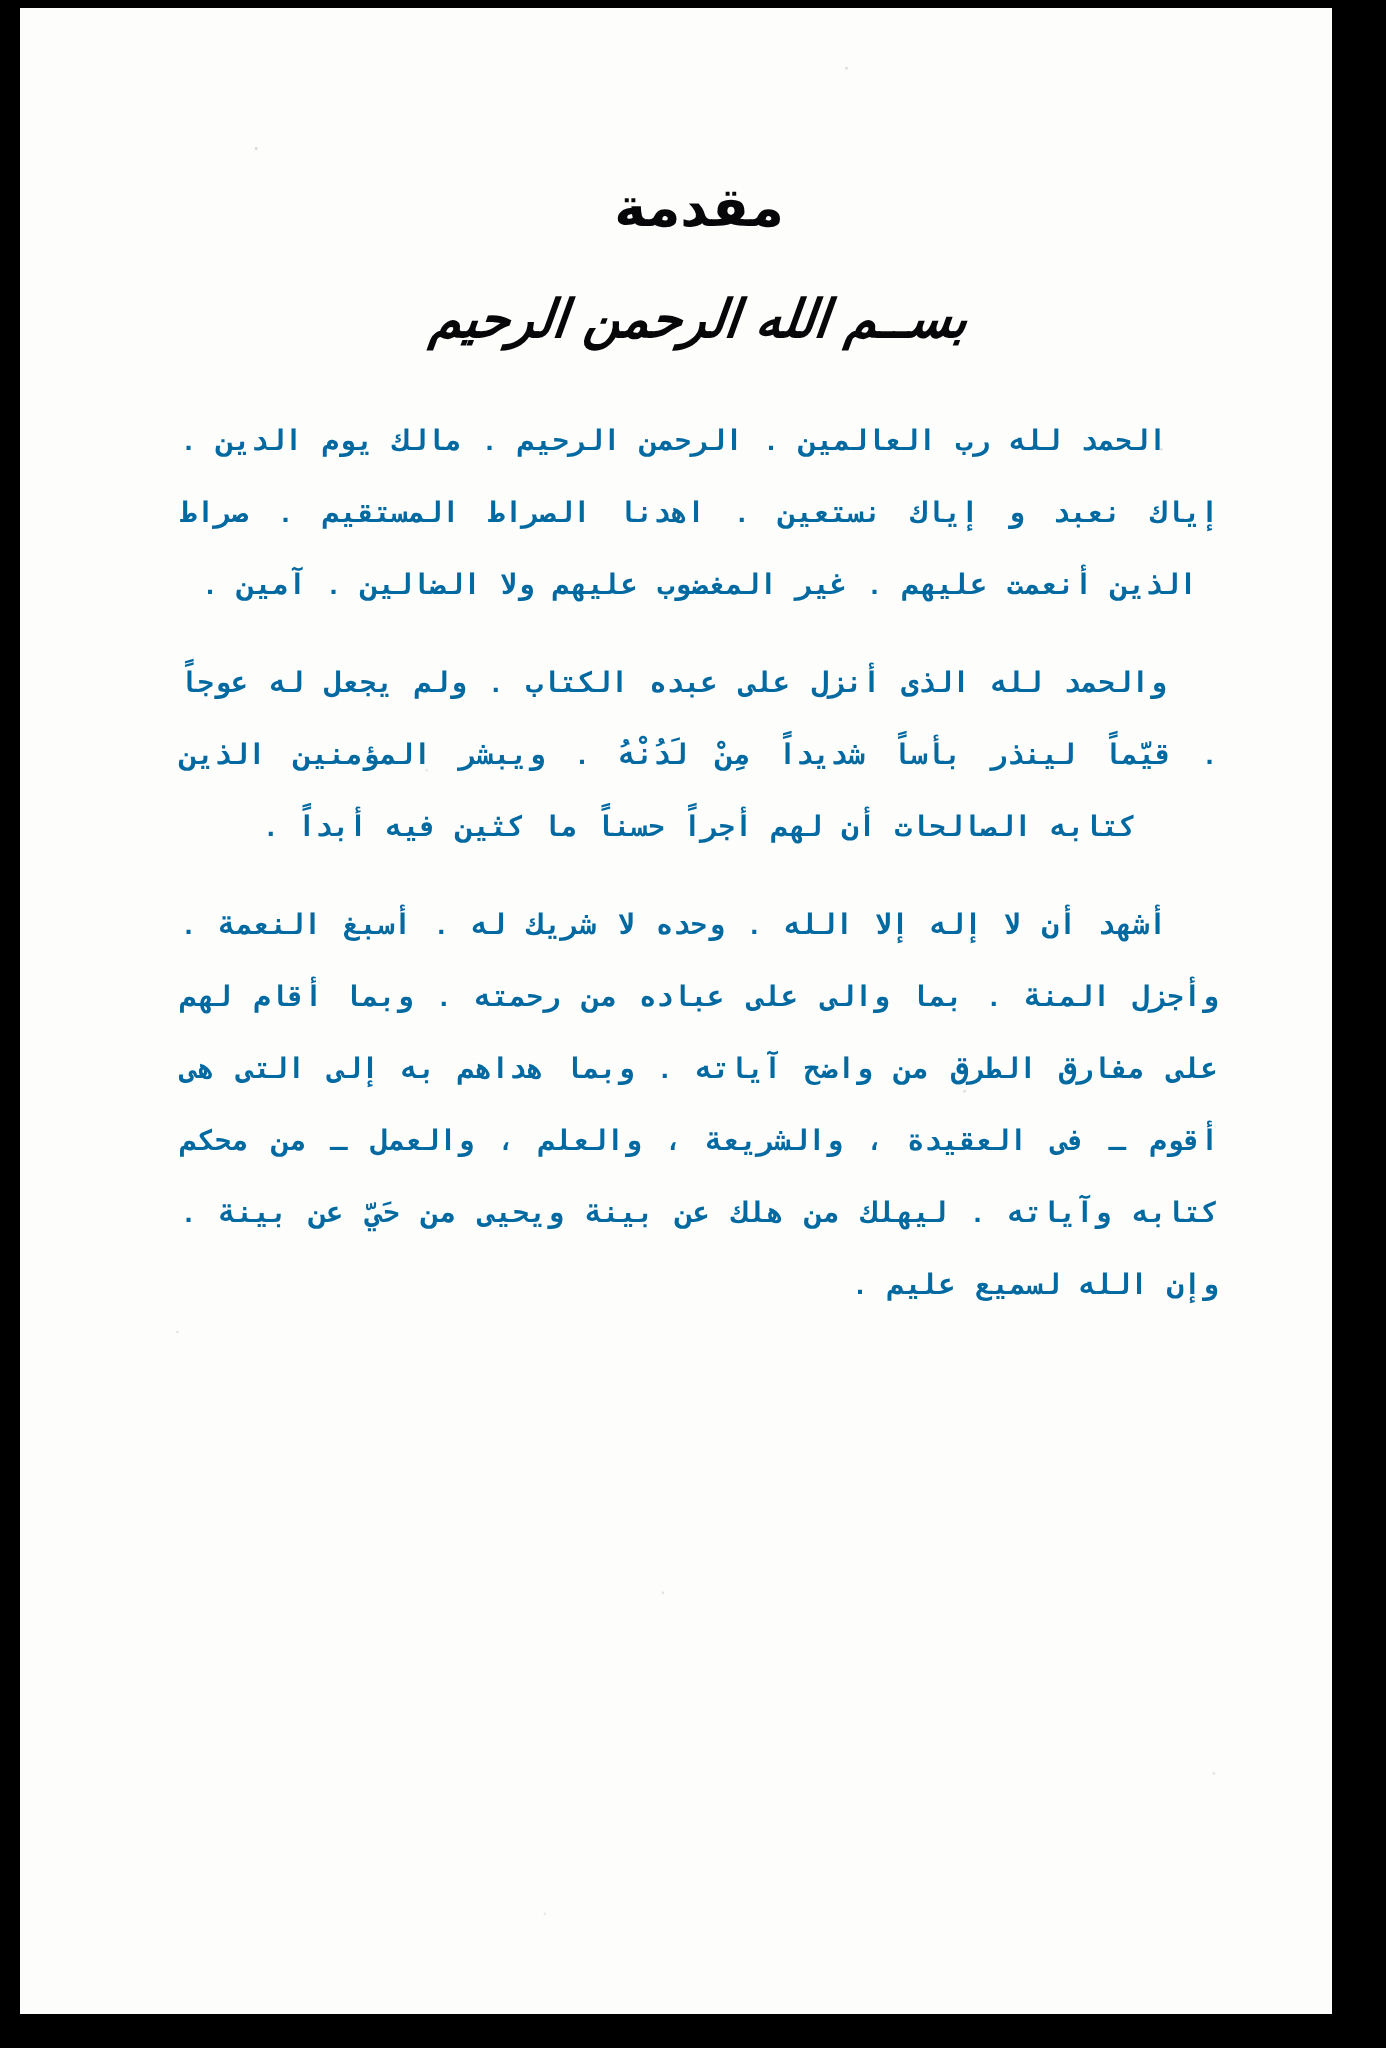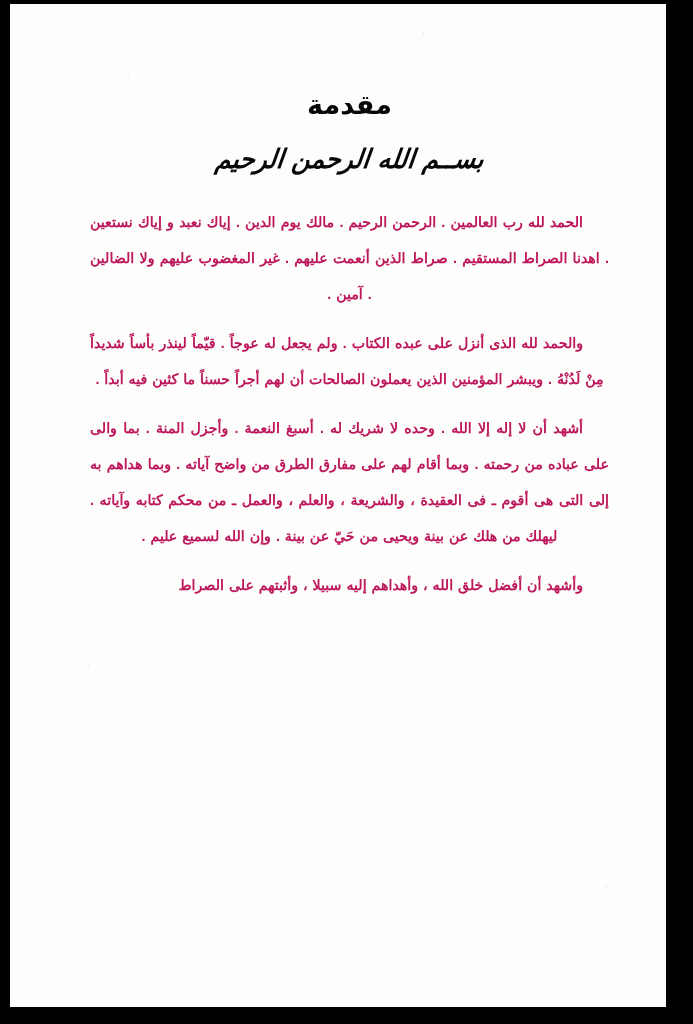--- a/index.html
+++ b/index.html
@@ -91,24 +91,24 @@
     line-height: 1.15;
     transform: skewX(-7deg) scaleY(1.05);
   }
 
   
   .body-block {
     margin-top: 30px;
   }
 
   p.para {
-    font-family: Liberation Sans, sans-serif;
+    font-family: Liberation Mono, monospace;
     font-size: 14.2px;
     font-weight: 600;
-    color: #be185d;
+    color: #0369a1;
     line-height: 36px;
     text-align: justify;
     text-align-last: center;
     text-justify: inter-word;
     margin: 0 0 13px 0;
     text-indent: 26px;
     word-spacing: 1px;
   }
 
   p.para:last-child {
@@ -131,24 +131,23 @@
     <div class="text-column">
 
       <div class="heading-block">
         <h1 class="doc-title">مقدمة</h1>
         <div class="basmala">بســم الله الرحمن الرحيم</div>
       </div>
 
       <div class="body-block">
         <p class="para quote">الحمد لله رب العالمين . الرحمن الرحيم . مالك يوم الدين . إياك نعبد و إياك نستعين . اهدنا الصراط المستقيم . صراط الذين أنعمت عليهم . غير المغضوب عليهم ولا الضالين . آمين .</p>
 
-        <p class="para quote">والحمد لله الذى أنزل على عبده الكتاب . ولم يجعل له عوجاً . قيّماً لينذر بأساً شديداً مِنْ لَدُنْهُ . ويبشر المؤمنين الذين يعملون الصالحات أن لهم أجراً حسناً ما كثين فيه أبداً .</p>
+        <p class="para quote">والحمد لله الذى أنزل على عبده الكتاب . ولم يجعل له عوجاً . قيّماً لينذر بأساً شديداً مِنْ لَدُنْهُ . ويبشر المؤمنين الذين كتابه الصالحات أن لهم أجراً حسناً ما كثين فيه أبداً .</p>
 
 
 
         <p class="para">أشهد أن لا إله إلا الله . وحده لا شريك له . أسبغ النعمة . وأجزل المنة . بما والى على عباده من رحمته . وبما أقام لهم على مفارق الطرق من واضح آياته . وبما هداهم به إلى التى هى أقوم ـ فى العقيدة ، والشريعة ، والعلم ، والعمل ـ من محكم كتابه وآياته . ليهلك من هلك عن بينة ويحيى من حَيّ عن بينة . وإن الله لسميع عليم .</p>
 
-        <p class="para">وأشهد أن أفضل خلق الله ، وأهداهم إليه سبيلا ، وأثبتهم على الصراط</p>
       </div>
 
     </div>
   </div>
 </div>
 
 </body></html>

